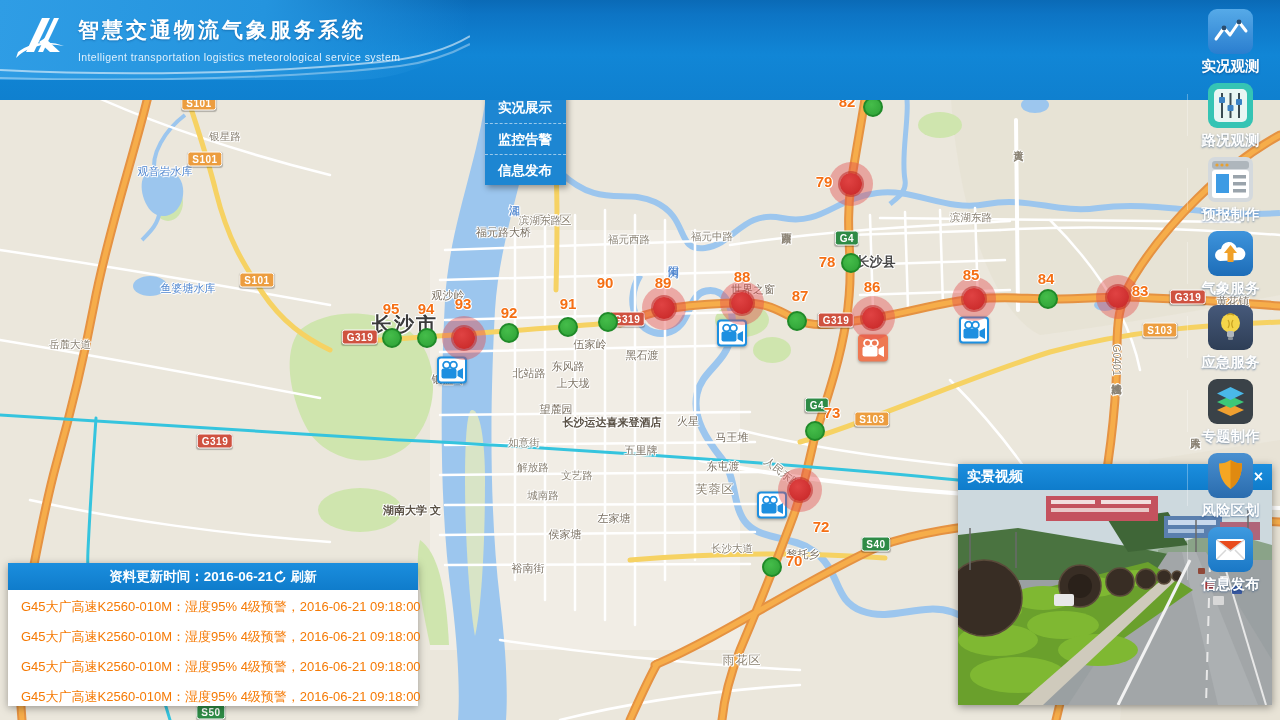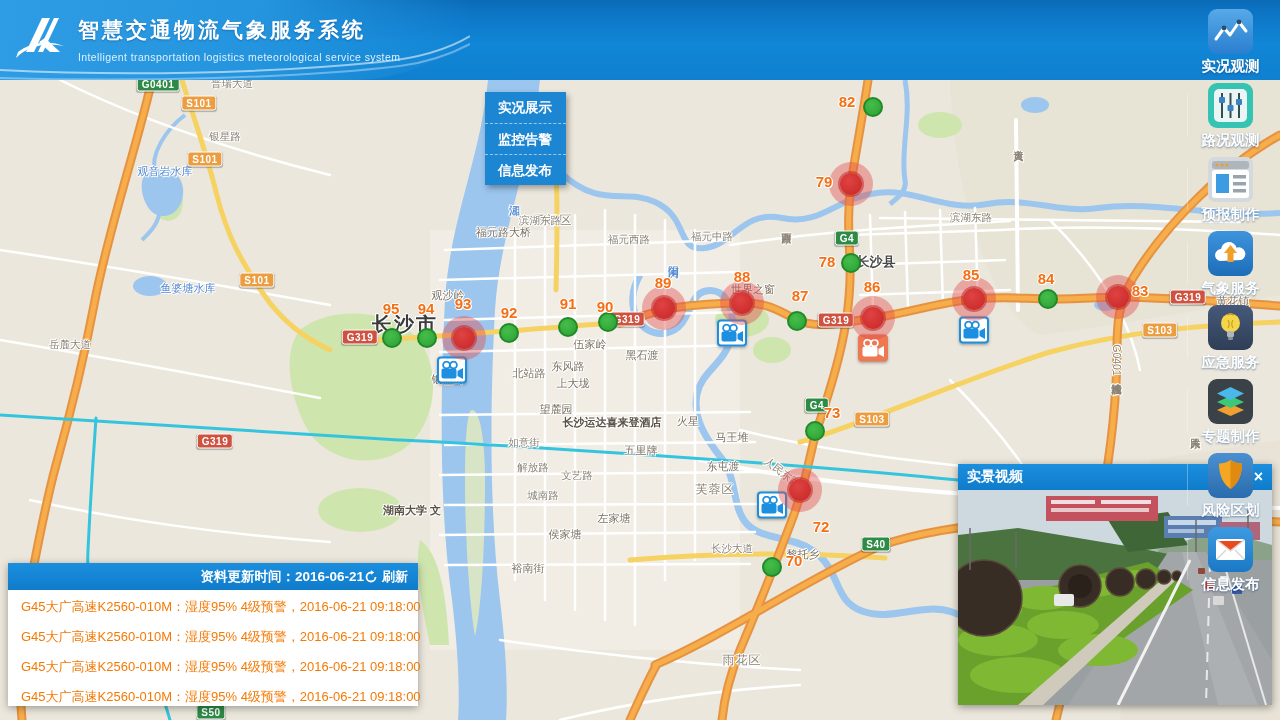--- a/index.html
+++ b/index.html
@@ -1,21 +1,21 @@
 <!DOCTYPE html>
 <html><head>
 <meta charset="utf-8">
 <style>
   * { margin:0; padding:0; box-sizing:border-box; }
   html,body { width:1280px; height:720px; overflow:hidden; }
   body { font-family:"Liberation Sans","DejaVu Sans",sans-serif; }
   #app { position:relative; width:1280px; height:720px; overflow:hidden; background:#ebe7dc; }
 
   
-  #header { position:absolute; left:0; top:0; width:1280px; height:80px;
+  #header { position:absolute; left:0; top:0; width:1280px; height:100px;
     background:linear-gradient(180deg,#0a6ab6 0%,#0d74c4 14%,#1186d6 55%,#0f80cf 100%); z-index:50; }
   #logo-banner { position:absolute; left:0; top:0; width:470px; height:80px;
     background:linear-gradient(100deg,#2f9de5 0%,#2494de 55%,rgba(18,134,214,0) 98%);
     border-bottom-right-radius:120px 70px; }
   #logo-banner svg.wave { position:absolute; left:0; bottom:0; width:470px; height:80px; }
   #app-logo { position:absolute; left:12px; top:12px; }
   #titles { position:absolute; left:78px; top:16px; color:#fff; }
   #title-cn { font-size:21px; font-weight:bold; letter-spacing:3px; text-shadow:0 1px 2px rgba(0,60,120,.4); }
   #title-en { font-size:10.5px; margin-top:7px; letter-spacing:.4px; color:#e8f5ff; opacity:.95; }
 
@@ -75,21 +75,21 @@
   #dropdown { position:absolute; left:485px; top:12px; width:81px; z-index:40;
     background:#1d86d2; box-shadow:2px 3px 6px rgba(0,0,0,.35); }
   .dd-item { height:31px; line-height:31px; padding-left:13px; color:#fff; font-size:13.5px;
     font-weight:bold; cursor:pointer; }
   .dd-item + .dd-item { border-top:1px dashed rgba(255,255,255,.55); }
 
   
   #alert-panel { position:absolute; left:8px; top:483px; width:410px; height:143px; z-index:30;
     background:#fff; box-shadow:0 2px 8px rgba(0,0,0,.35); }
   #alert-header { height:27px; background:linear-gradient(180deg,#1b8ede,#0f7ccb); display:flex;
-    align-items:center; justify-content:flex-end; padding:0 10px; color:#fff; }
+    align-items:center; justify-content:center; padding:0 10px; color:#fff; }
   #alert-title { font-size:13.5px; font-weight:bold; }
   #refresh-btn { display:flex; align-items:center; gap:4px; font-size:13px; font-weight:bold; cursor:pointer; }
   #alert-body { padding:2px 0; }
   .alert-row { padding:6px 13px; font-size:13px; color:#f57a05; white-space:nowrap; }
 
   
   #video-panel { position:absolute; left:958px; top:384px; width:314px; height:241px; z-index:30;
     background:#fff; box-shadow:0 2px 8px rgba(0,0,0,.4); }
   #video-header { height:26px; background:linear-gradient(180deg,#1b8ede,#0f7ccb); display:flex;
     align-items:center; justify-content:space-between; padding:0 9px; color:#fff; }
@@ -322,21 +322,21 @@
         <span class="marker-num" style="left: 391px; top: 228px;">95</span>
         <div class="marker-green" style="left: 427px; top: 258px;"></div>
         <span class="marker-num" style="left: 426px; top: 228px;">94</span>
         <div class="marker-red" style="left: 464px; top: 258px;"></div>
         <span class="marker-num" style="left: 463px; top: 223px;">93</span>
         <div class="marker-green" style="left: 509px; top: 253px;"></div>
         <span class="marker-num" style="left: 509px; top: 232px;">92</span>
         <div class="marker-green" style="left: 568px; top: 247px;"></div>
         <span class="marker-num" style="left: 568px; top: 223px;">91</span>
         <div class="marker-green" style="left: 608px; top: 242px;"></div>
-        <span class="marker-num" style="left: 605px; top: 226px;">90</span>
+        <span class="marker-num" style="left: 605px; top: 202px;">90</span>
         <div class="marker-red" style="left: 664px; top: 228px;"></div>
         <span class="marker-num" style="left: 663px; top: 202px;">89</span>
         <div class="marker-red" style="left: 742px; top: 223px;"></div>
         <span class="marker-num" style="left: 742px; top: 196px;">88</span>
         <div class="marker-green" style="left: 797px; top: 241px;"></div>
         <span class="marker-num" style="left: 800px; top: 215px;">87</span>
         <div class="marker-red" style="left: 873px; top: 238px;"></div>
         <span class="marker-num" style="left: 872px; top: 206px;">86</span>
         <div class="marker-red" style="left: 974px; top: 219px;"></div>
         <span class="marker-num" style="left: 971px; top: 194px;">85</span>

